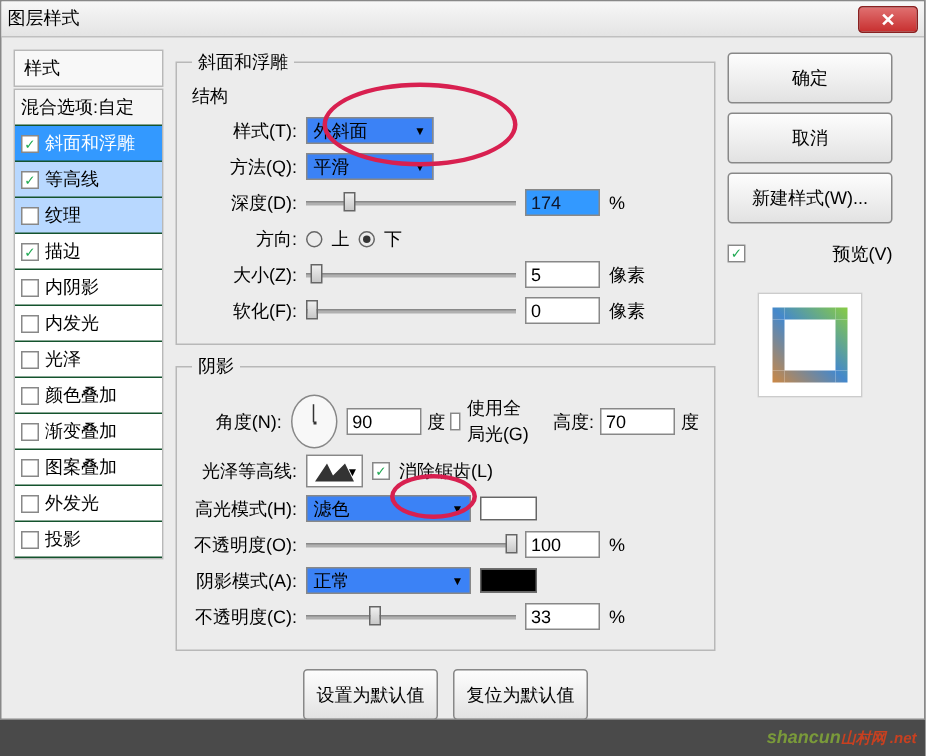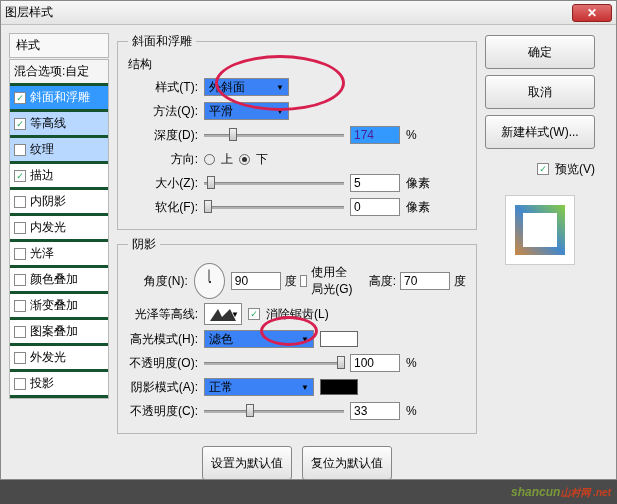--- a/index.html
+++ b/index.html
@@ -6,39 +6,39 @@
 body{background:#4a4a4a;width:617px;height:504px;overflow:hidden;position:relative}
 .window{background:#ececec;border:1px solid #888;width:617px;height:480px;position:relative}
 .titlebar{background:linear-gradient(#f7f7f7,#e4e4e4);height:24px;border-bottom:1px solid #c0c0c0;display:flex;align-items:center;justify-content:space-between;padding:0 4px}
 .close-btn{width:40px;height:18px;background:linear-gradient(#e07070,#c83030);border:1px solid #8a2020;border-radius:3px;display:flex;align-items:center;justify-content:center;color:#fff;font-weight:bold}
 .content{padding:8px;display:flex;gap:8px}
 .left-col{width:100px}
 .mid-col{width:360px;display:flex;flex-direction:column;gap:6px}
 .right-col{width:110px;display:flex;flex-direction:column;gap:6px;padding-top:2px}
 .styles-header{border:1px solid #b8b8b8;background:#f8f8f8;padding:3px 6px;margin-bottom:1px}
 .styles-list{border:1px solid #b8b8b8;background:#fff}
-.style-row{padding:3px 4px;display:flex;align-items:center;gap:4px;border-bottom:3px solid #14532d}
+.style-row{padding:3px 4px;display:flex;align-items:center;gap:4px;border-bottom:1px solid #14532d}
 .style-row.header{background:#f5f5f5;font-weight:normal}
 .style-row.indent{padding-left:4px}
 .style-row.selected{background:#3399ff;color:#fff}
 .style-row.highlight{background:#b8d8ff}
 .chk{width:12px;height:12px;border:1px solid #888;background:#fff;display:inline-flex;align-items:center;justify-content:center;font-size:9px;color:#2a5;position:relative}
 .chk.checked::after{content:"✓";position:absolute}
 fieldset{border:1px solid #b8b8b8;padding:6px 10px 8px;background:#ececec}
 legend{padding:0 4px}
 .form-row{display:flex;align-items:center;gap:6px;margin:4px 0;min-height:20px}
 .lbl{width:70px;text-align:right}
 .lbl-sm{width:40px;text-align:right}
 .dropdown{border:1px solid #888;background:#3b82f6;height:18px;display:flex;align-items:center;justify-content:space-between;padding:0 4px;min-width:70px}
 .dropdown .arrow{font-size:8px}
 .slider{flex:1;height:16px;position:relative;display:flex;align-items:center;min-width:100px;max-width:140px}
 .slider-track{height:3px;background:#b0b0b0;width:100%;border-top:1px solid #888}
 .slider-thumb{position:absolute;width:8px;height:13px;background:linear-gradient(#f0f0f0,#c8c8c8);border:1px solid #666;top:1px}
 .num-input{width:50px;height:18px;border:1px solid #888;background:#fff;padding:0 3px;text-align:left;display:flex;align-items:center}
-.num-input.sel{background:#3399ff;color:#4c1d95}
+.num-input.sel{background:#3399ff;color:#0f172a}
 .unit{width:30px}
 .radio{width:11px;height:11px;border:1px solid #666;border-radius:50%;display:inline-flex;align-items:center;justify-content:center}
 .radio.on::after{content:"";width:5px;height:5px;background:#333;border-radius:50%}
 .btn{background:linear-gradient(#fdfdfd,#e2e2e2);border:1px solid #888;border-radius:3px;height:34px;display:flex;align-items:center;justify-content:center;padding:0 7px;min-width:90px}
 .angle-dial{width:36px;height:36px;border:1px solid #888;border-radius:50%;position:relative;background:#f8f8f8}
 .angle-dial::after{content:"";position:absolute;width:12px;height:1px;background:#333;top:50%;left:50%;transform-origin:left;transform:rotate(-90deg)}
 .angle-dial .cross{position:absolute;top:50%;left:50%;width:2px;height:2px;background:#333}
 .contour-box{width:38px;height:22px;border:1px solid #888;background:#fff;display:flex;align-items:center;justify-content:center;position:relative}
 .contour-box .arrow{position:absolute;right:2px;font-size:8px}
 .color-sw{width:38px;height:16px;border:1px solid #666}
@@ -243,21 +243,21 @@
    <div class="bottom-btns">
     <div class="btn">设置为默认值</div>
     <div class="btn">复位为默认值</div>
    </div>
   </div>
 
   <div class="right-col">
    <div class="btn">确定</div>
    <div class="btn">取消</div>
    <div class="btn">新建样式(W)...</div>
-   <div class="form-row" style="justify-content:flex-end">
+   <div class="form-row" style="justify-content:space-between">
     <span class="chk checked"></span>
     <span>预览(V)</span>
    </div>
    <div class="preview-box">
           <div class="preview-frame"></div>
         </div>
   </div>
  </div>
 </div>
 

